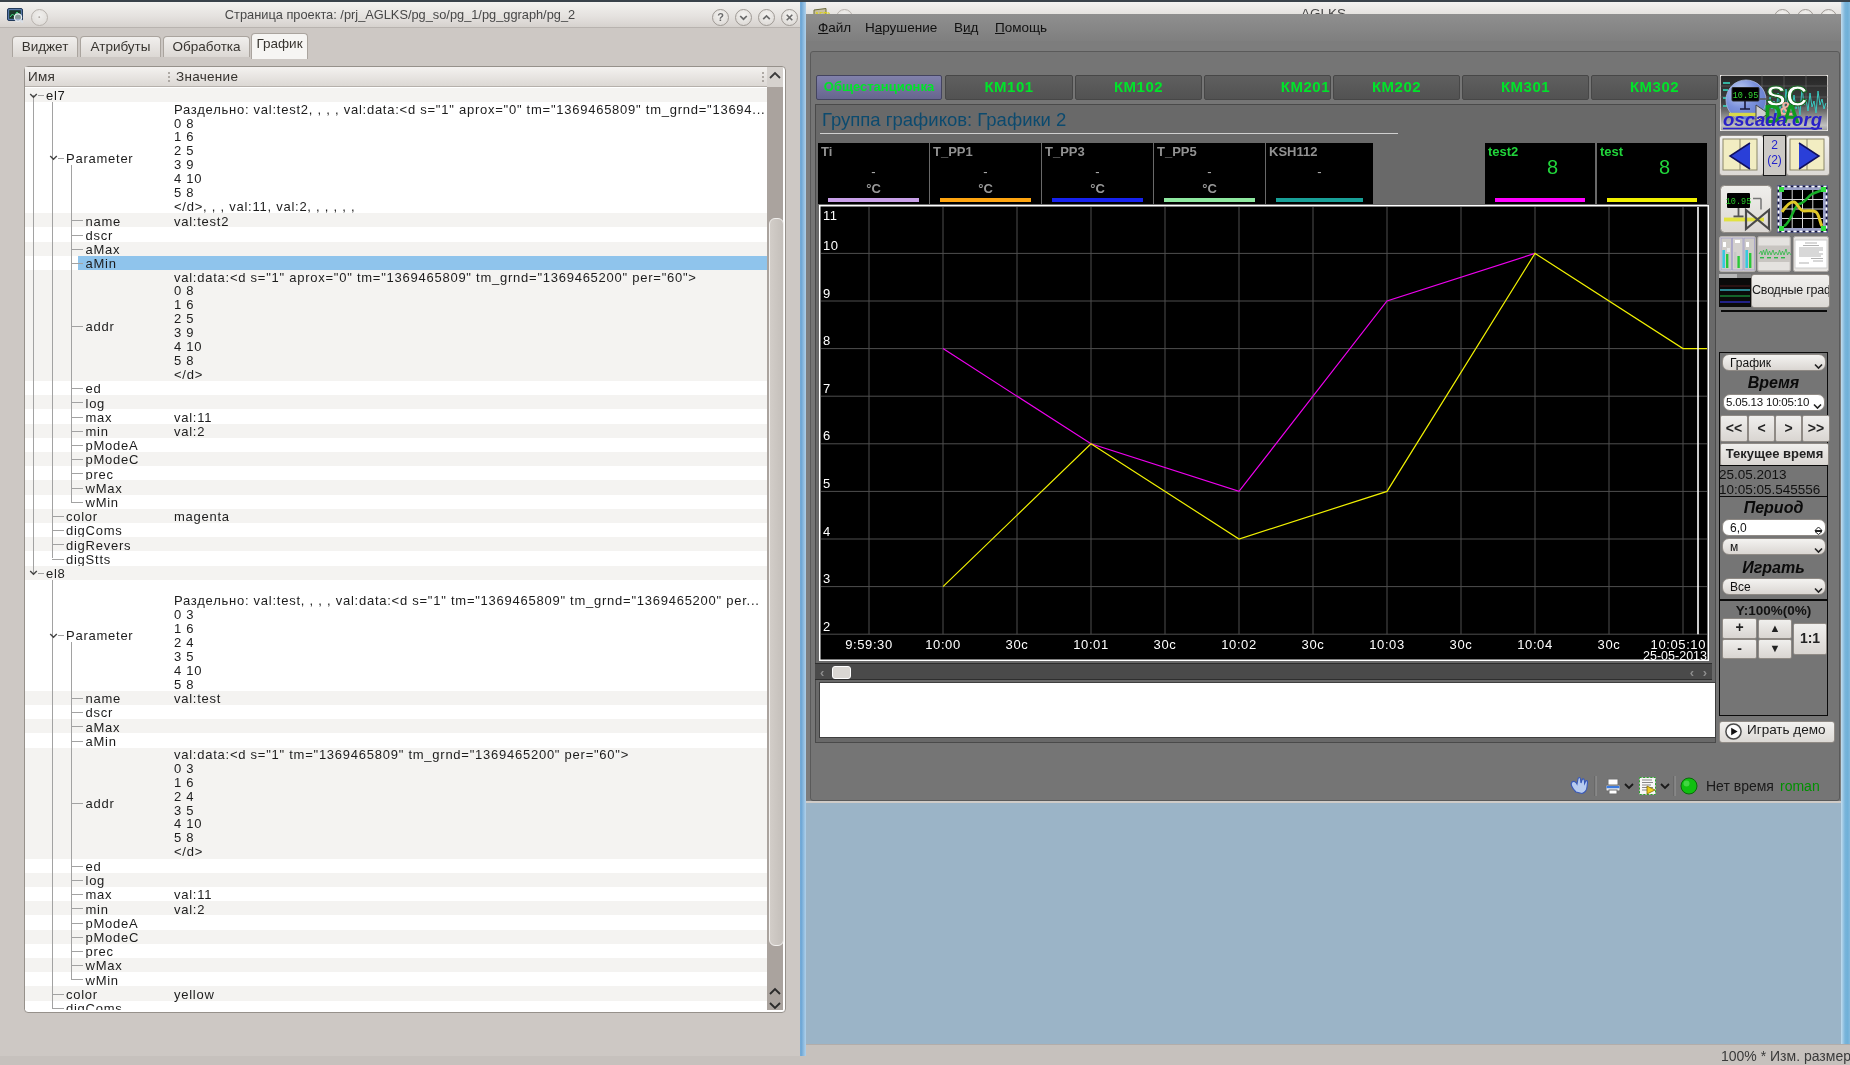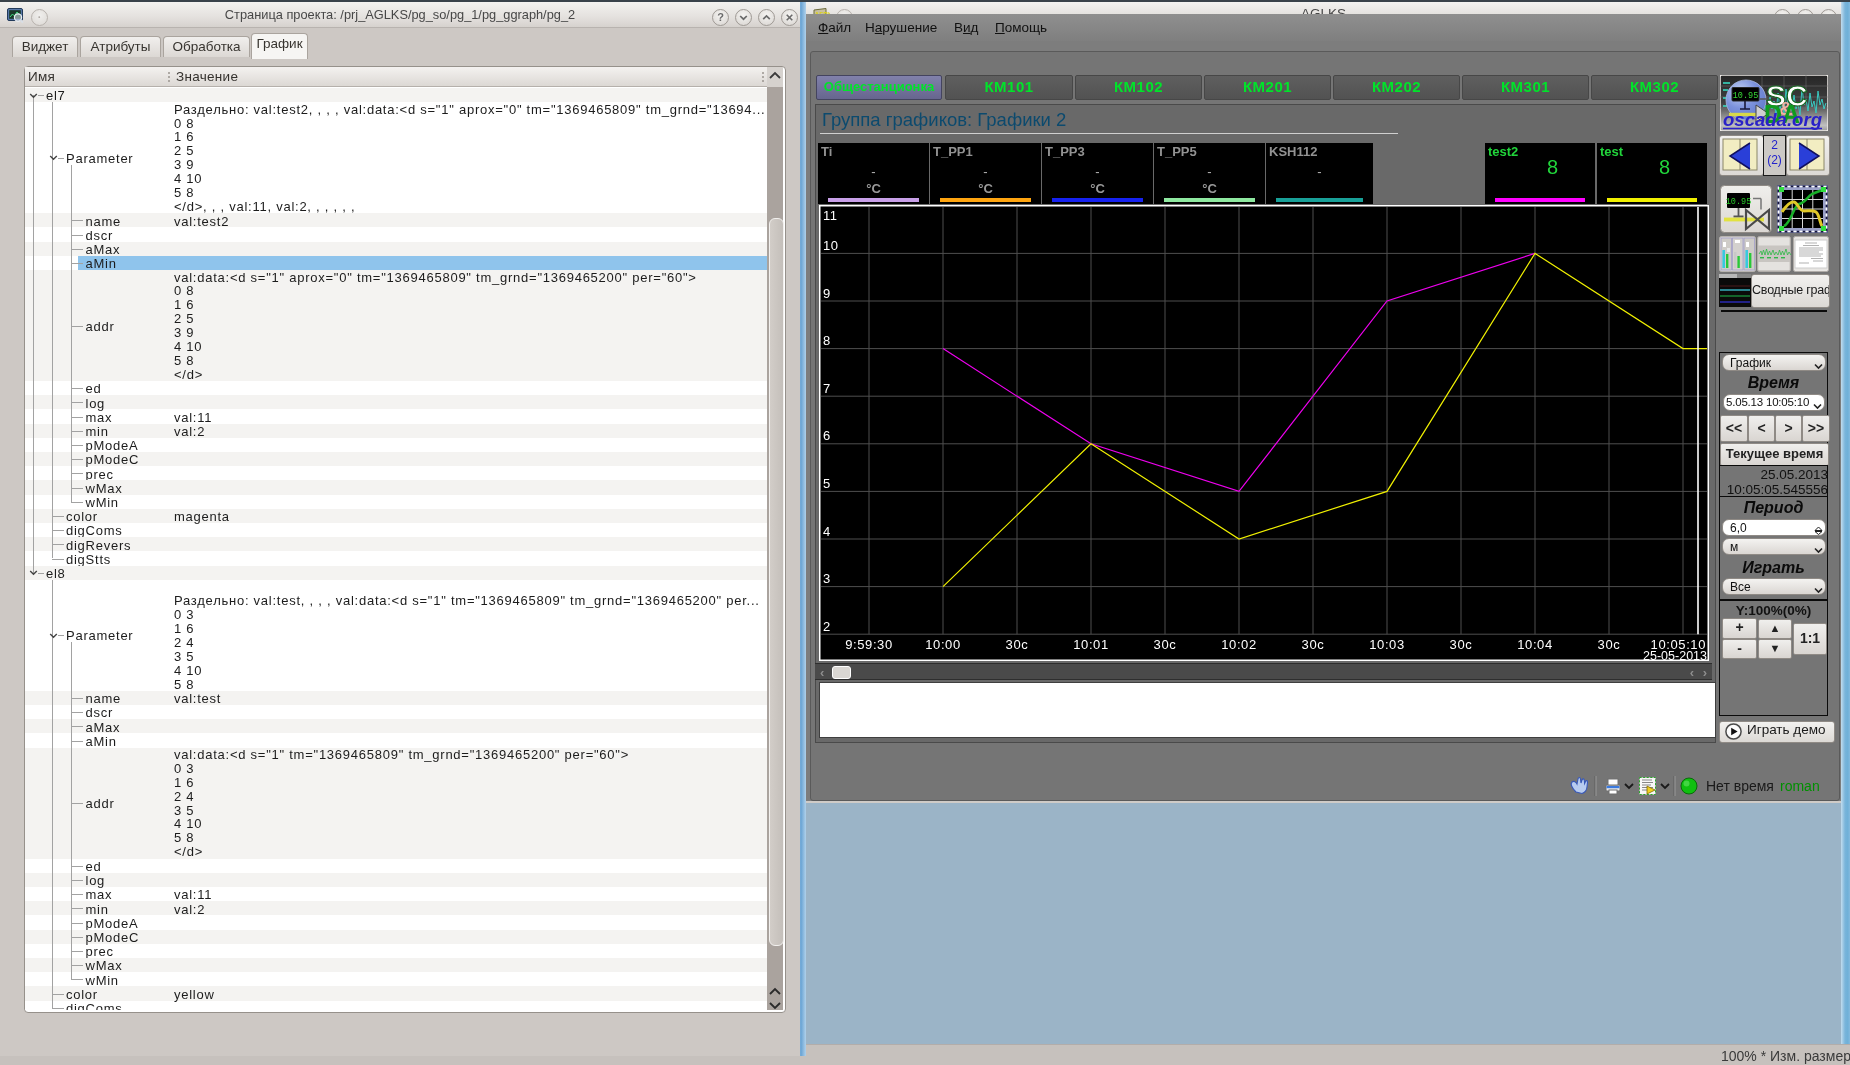--- a/index.html
+++ b/index.html
@@ -80,21 +80,21 @@
 .litebtn{position:absolute;background:linear-gradient(#f2f1ef,#dcd9d5);border:1px solid #8f8a85;border-radius:3px;}
 #navcnt{color:#2222cc;font-size:12px;text-align:center;background:#ccc9c5;border:1px solid #1a1a1a;}
 .sideital{position:absolute;width:109px;text-align:center;font-style:italic;font-weight:bold;font-size:16px;color:#0a0a0a;}
 #sidepanel1{left:1719px;top:352px;width:109px;height:364px;border:1.5px solid #0a0a0a;box-sizing:border-box;}
 .combo{position:absolute;height:15px;background:linear-gradient(#f4f3f1,#dad6d2);border:1px solid #8f8a85;border-radius:7px;font-size:12px;color:#111;}
 .combo .cv{position:absolute;right:4px;top:4px;width:7px;height:5px;}
 .combo .ct{position:absolute;left:7px;top:0.5px;}
 .navbtn{position:absolute;background:linear-gradient(#f0efed,#d9d5d1);border:1px solid #8f8a85;border-radius:2px;
  text-align:center;color:#222;font-weight:bold;}
 #datedisp{left:1719px;top:465px;width:109px;height:32px;border-top:1.5px solid #0a0a0a;border-bottom:1.5px solid #0a0a0a;box-sizing:border-box;
- color:#111;font-size:13.5px;text-align:right;line-height:15px;}
+ color:#111;font-size:13.5px;text-align:left;line-height:15px;}
 #sidepanel3{left:1719px;top:599px;width:109px;height:2px;background:#0a0a0a;}
 #playdemo{left:1719px;top:721px;width:114px;height:20px;background:linear-gradient(#f2f1ef,#dcd9d5);
  border:1px solid #8f8a85;border-radius:3px;color:#1a1a1a;font-size:13.5px;}
 #stattext1{left:1706px;top:778px;color:#1a1a1a;font-size:14px;}
 #stattext2{left:1780px;top:778px;color:#009000;font-size:14px;}
 </style></head>
 <body>
 <div class="ab" id="taskbar">
     <span class="txt">100% * Изм. размер</span>
   </div>
@@ -358,21 +358,21 @@
     <span class="mitem" style="left:59px;">Н<u>а</u>рушение</span>
     <span class="mitem" style="left:148px;">В<u>и</u>д</span>
     <span class="mitem" style="left:189px;"><u>П</u>омощь</span>
   </div>
   <div class="ab" id="rframe"></div>
 </div>
 
 <div class="pbtn sel" style="left:816px;width:124px;">Общестанционка</div>
 <div class="pbtn km" style="left:945px;width:126px;">КМ101</div>
 <div class="pbtn km" style="left:1075px;width:125px;">КМ102</div>
-<div class="pbtn km" style="left:1204px;width:125px;">КМ201</div>
+<div class="pbtn km" style="left:1204px;width:125px;text-align:right;">КМ201</div>
 <div class="pbtn km" style="left:1333px;width:125px;">КМ202</div>
 <div class="pbtn km" style="left:1462px;width:125px;">КМ301</div>
 <div class="pbtn km" style="left:1591px;width:125px;">КМ302</div>
 
 <div class="ab" id="gpanel"></div>
 <div class="ab" id="gtitle">Группа графиков: Графики 2</div>
 <div class="ab" id="gunderline"></div>
 
 <div class="sbox" style="left:818px;">
     <span class="lab">Ti</span>

